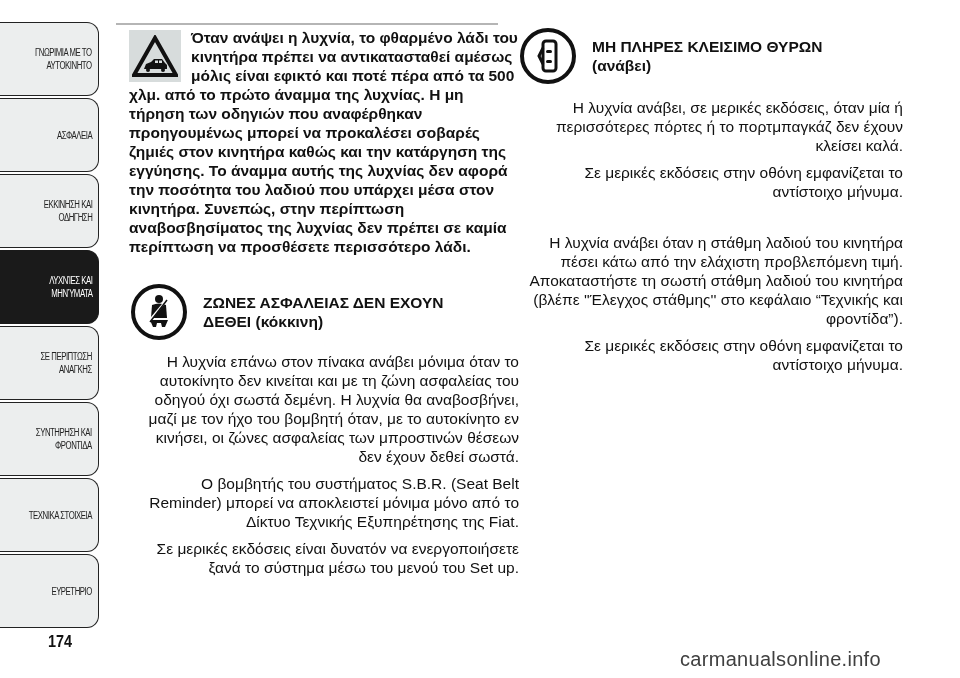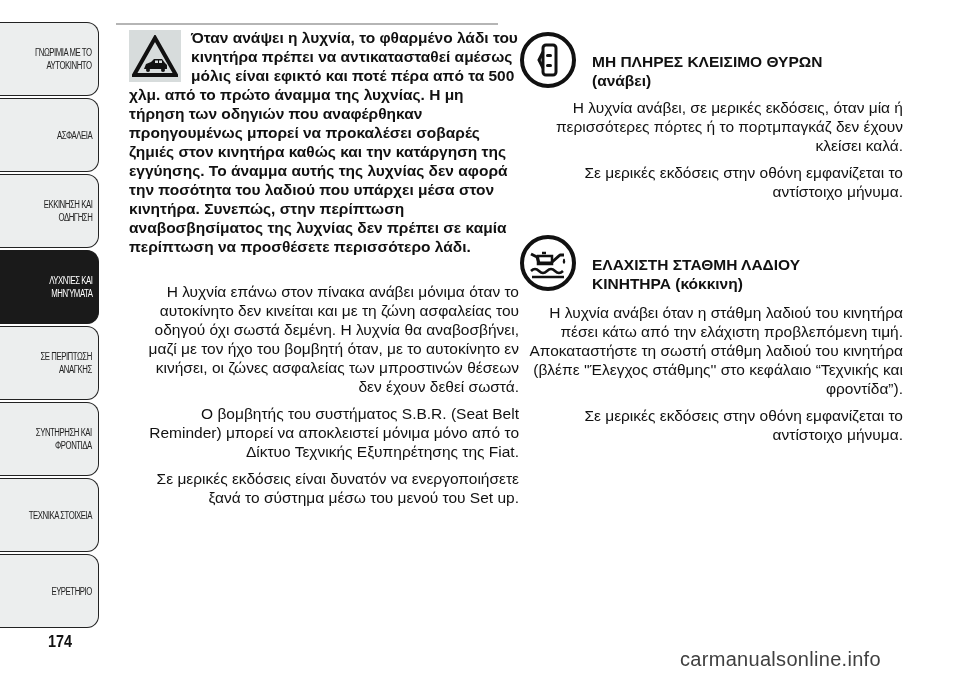--- a/index.html
+++ b/index.html
@@ -26,21 +26,21 @@
     .rule { position: absolute; left: 116px; top: 23px; width: 382px; height: 2px; background: #b5b5b5; }
     .col { position: absolute; font-size: 15.5px; line-height: 19px; }
     .col-left { left: 114px; top: 28px; width: 390px; margin-left: 15px; }
     .col-right { left: 518px; top: 20px; width: 385px; }
     .bold { font-weight: bold; }
     .warn-block { position: relative; }
     .warn-icon {
       float: left; width: 52px; height: 52px; background: #d7dcdc; margin: 2px 10px 0 0;
       display: flex; align-items: center; justify-content: center;
     }
-    .heading-row { display: flex; align-items: flex-end; min-height: 70px; }
+    .heading-row { display: flex; align-items: center; min-height: 70px; }
     .heading-icon { width: 60px; height: 60px; flex: none; margin-right: 14px; margin-top: 2px; }
     .heading-text { font-weight: bold; font-size: 15.5px; line-height: 19px; padding-top: 2px; }
     p { margin: 0 0 8px 0; text-align: right; }
     .watermark {
       position: absolute; left: 680px; top: 648px; font-size: 20px; color: #404040;
       font-family: "Liberation Sans", sans-serif; letter-spacing: 0.3px;
     }
   </style>
 </head>
 <body>
@@ -107,20 +107,34 @@
         <rect x="27" y="25.5" width="3" height="2.5" fill="#d7dcdc"></rect>
         <circle cx="16" cy="35" r="2" fill="#111"></circle>
         <circle cx="31" cy="35" r="2" fill="#111"></circle>
       </svg>
     </div>
     <span>Όταν ανάψει η λυχνία, το φθαρμένο λάδι του κινητήρα πρέπει να αντικατασταθεί αμέσως μόλις είναι εφικτό και ποτέ πέρα από τα 500 χλμ. από το πρώτο άναμμα της λυχνίας. Η μη τήρηση των οδηγιών που αναφέρθηκαν προηγουμένως μπορεί να προκαλέσει σοβαρές ζημιές στον κινητήρα καθώς και την κατάργηση της εγγύησης. Το άναμμα αυτής της λυχνίας δεν αφορά την ποσότητα του λαδιού που υπάρχει μέσα στον κινητήρα. Συνεπώς, στην περίπτωση αναβοσβησίματος της λυχνίας δεν πρέπει σε καμία περίπτωση να προσθέσετε περισσότερο λάδι.</span>
   </div>
 
   <div style="height:20px"></div>
 
+  <div class="heading-row">
+    <svg class="heading-icon" viewBox="0 0 60 60">
+      <circle cx="30" cy="30" r="26" fill="none" stroke="#111" stroke-width="4"></circle>
+      <circle cx="30" cy="17" r="4" fill="#111"></circle>
+      <path d="M23,23 Q30,20 37,23 L38,36 L22,36 Z" fill="#111"></path>
+      <path d="M21,38 L39,38 L36,45 L33,45 L32,41 L28,41 L27,45 L24,45 Z" fill="#111"></path>
+      <line x1="36" y1="20" x2="20" y2="39" stroke="#fff" stroke-width="2"></line>
+      <line x1="38" y1="18" x2="21" y2="40" stroke="#111" stroke-width="1.5"></line>
+    </svg>
+    <div class="heading-text">
+      <div>ΖΩΝΕΣ ΑΣΦΑΛΕΙΑΣ ΔΕΝ ΕΧΟΥΝ</div>
+      <div>ΔΕΘΕΙ (κόκκινη)</div>
+    </div>
+  </div>
   <div style="height:6px"></div>
   <p>Η λυχνία επάνω στον πίνακα ανάβει μόνιμα όταν το αυτοκίνητο δεν κινείται και με τη ζώνη ασφαλείας του οδηγού όχι σωστά δεμένη. Η λυχνία θα αναβοσβήνει, μαζί με τον ήχο του βομβητή όταν, με το αυτοκίνητο εν κινήσει, οι ζώνες ασφαλείας των μπροστινών θέσεων δεν έχουν δεθεί σωστά.</p>
   <p>Ο βομβητής του συστήματος S.B.R. (Seat Belt Reminder) μπορεί να αποκλειστεί μόνιμα μόνο από το Δίκτυο Τεχνικής Εξυπηρέτησης της Fiat.</p>
   <p>Σε μερικές εκδόσεις είναι δυνατόν να ενεργοποιήσετε ξανά το σύστημα μέσω του μενού του Set up.</p>
 </section>
 
 <section class="col col-right">
   <div class="heading-row">
     <svg class="heading-icon" viewBox="0 0 60 60">
       <circle cx="30" cy="30" r="26" fill="none" stroke="#111" stroke-width="4"></circle>
@@ -133,33 +147,18 @@
       <div>ΜΗ ΠΛΗΡΕΣ ΚΛΕΙΣΙΜΟ ΘΥΡΩΝ</div>
       <div>(ανάβει)</div>
     </div>
   </div>
   <div style="height:8px"></div>
   <p>Η λυχνία ανάβει, σε μερικές εκδόσεις, όταν μία ή περισσότερες πόρτες ή το πορτμπαγκάζ δεν έχουν κλείσει καλά.</p>
   <p>Σε μερικές εκδόσεις στην οθόνη εμφανίζεται το αντίστοιχο μήνυμα.</p>
 
   <div style="height:14px"></div>
 
-  <div class="heading-row">
-    <svg class="heading-icon" viewBox="0 0 60 60">
-      <circle cx="30" cy="30" r="26" fill="none" stroke="#111" stroke-width="4"></circle>
-      <path d="M13,21 L19,24 L21,30 L33,30 L42,22 L46,22" fill="none" stroke="#111" stroke-width="3" stroke-linejoin="round"></path>
-      <rect x="20" y="23" width="14" height="8" fill="none" stroke="#111" stroke-width="2.5"></rect>
-      <path d="M24,20 L28,20" stroke="#111" stroke-width="2.5"></path>
-      <path d="M46,26 Q47,29 46,30 Q45,29 46,26" fill="#111" stroke="#111" stroke-width="1.5"></path>
-      <path d="M13,38 q4,-4 8,0 q4,4 8,0 q4,-4 8,0 q4,4 8,0" fill="none" stroke="#111" stroke-width="2.5"></path>
-      <path d="M14,44 L46,44" stroke="#111" stroke-width="2.5"></path>
-    </svg>
-    <div class="heading-text">
-      <div>ΕΛΑΧΙΣΤΗ ΣΤΑΘΜΗ ΛΑΔΙΟΥ</div>
-      <div>ΚΙΝΗΤΗΡΑ (κόκκινη)</div>
-    </div>
-  </div>
   <div style="height:10px"></div>
   <p>Η λυχνία ανάβει όταν η στάθμη λαδιού του κινητήρα πέσει κάτω από την ελάχιστη προβλεπόμενη τιμή. Αποκαταστήστε τη σωστή στάθμη λαδιού του κινητήρα (βλέπε ''Έλεγχος στάθμης'' στο κεφάλαιο “Τεχνικής και φροντίδα”).</p>
   <p>Σε μερικές εκδόσεις στην οθόνη εμφανίζεται το αντίστοιχο μήνυμα.</p>
 </section>
 
 <div class="watermark">carmanualsonline.info</div>
 
 </body></html>

